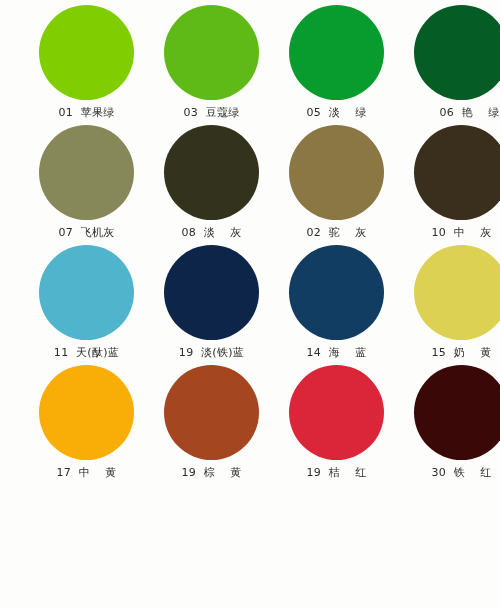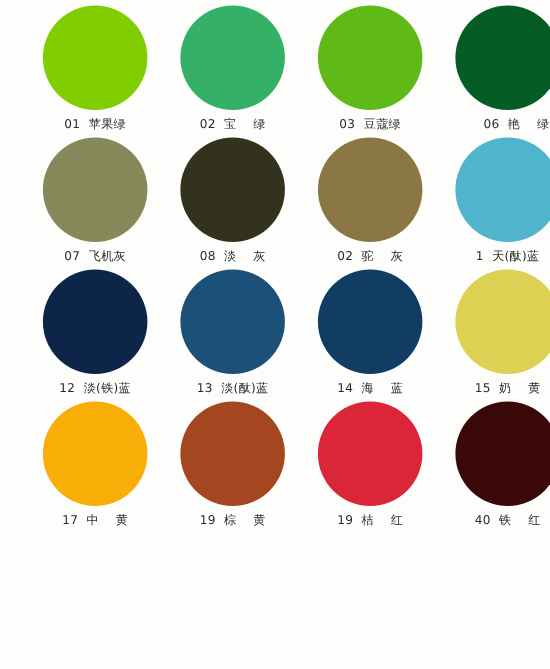--- a/index.html
+++ b/index.html
@@ -50,54 +50,54 @@
 </style>
 </head>
 <body style="background: rgb(253, 253, 251);">
 
 <div id="swatch-grid">
     <div class="swatch-cell">
       <div class="swatch-disc" style="background: rgb(128, 206, 2);"></div>
       <div class="swatch-label" style="color: rgb(43, 43, 43);">01  苹果绿</div>
     </div>
     <div class="swatch-cell">
-      <div class="swatch-disc" style="background: rgb(53, 177, 103);"></div>
-      <div class="swatch-label" style="color: rgb(43, 43, 43);">02  宝    绿</div>
+      <div class="swatch-disc" style="background: rgb(95, 185, 22);"></div>
+      <div class="swatch-label" style="color: rgb(43, 43, 43);">03  豆蔻绿</div>
     </div>
     <div class="swatch-cell">
-      <div class="swatch-disc" style="background: rgb(95, 185, 22);"></div>
-      <div class="swatch-label" style="color: rgb(43, 43, 43);">03  豆蔻绿</div>
+      <div class="swatch-disc" style="background: rgb(8, 155, 46);"></div>
+      <div class="swatch-label" style="color: rgb(43, 43, 43);">05  淡    绿</div>
     </div>
     <div class="swatch-cell">
       <div class="swatch-disc" style="background: rgb(6, 92, 37);"></div>
       <div class="swatch-label" style="color: rgb(43, 43, 43); padding-left: 16px;">06  艳    绿</div>
     </div>
     <div class="swatch-cell">
       <div class="swatch-disc" style="background: rgb(135, 136, 90);"></div>
       <div class="swatch-label" style="color: rgb(43, 43, 43);">07  飞机灰</div>
     </div>
     <div class="swatch-cell">
       <div class="swatch-disc" style="background: rgb(51, 51, 29);"></div>
       <div class="swatch-label" style="color: rgb(43, 43, 43);">08  淡    灰</div>
     </div>
     <div class="swatch-cell">
       <div class="swatch-disc" style="background: rgb(138, 119, 68);"></div>
       <div class="swatch-label" style="color: rgb(43, 43, 43);">02  驼    灰</div>
     </div>
     <div class="swatch-cell">
+      <div class="swatch-disc" style="background: rgb(58, 47, 29);"></div>
+      <div class="swatch-label" style="color: rgb(43, 43, 43);">10  中    灰</div>
+    </div>
+    <div class="swatch-cell">
       <div class="swatch-disc" style="background: rgb(81, 180, 205);"></div>
-      <div class="swatch-label" style="color: rgb(43, 43, 43);">1  天(酞)蓝</div>
+      <div class="swatch-label" style="color: rgb(43, 43, 43);">11  天(酞)蓝</div>
     </div>
     <div class="swatch-cell">
       <div class="swatch-disc" style="background: rgb(12, 37, 72);"></div>
-      <div class="swatch-label" style="color: rgb(43, 43, 43);">12  淡(铁)蓝</div>
-    </div>
-    <div class="swatch-cell">
-      <div class="swatch-disc" style="background: rgb(27, 81, 121);"></div>
-      <div class="swatch-label" style="color: rgb(43, 43, 43);">13  淡(酞)蓝</div>
+      <div class="swatch-label" style="color: rgb(43, 43, 43);">19  淡(铁)蓝</div>
     </div>
     <div class="swatch-cell">
       <div class="swatch-disc" style="background: rgb(17, 61, 98);"></div>
       <div class="swatch-label" style="color: rgb(43, 43, 43);">14  海    蓝</div>
     </div>
     <div class="swatch-cell">
       <div class="swatch-disc" style="background: rgb(220, 209, 83);"></div>
       <div class="swatch-label" style="color: rgb(43, 43, 43);">15  奶    黄</div>
     </div>
     <div class="swatch-cell">
@@ -107,15 +107,15 @@
     <div class="swatch-cell">
       <div class="swatch-disc" style="background: rgb(164, 70, 32);"></div>
       <div class="swatch-label" style="color: rgb(43, 43, 43);">19  棕    黄</div>
     </div>
     <div class="swatch-cell">
       <div class="swatch-disc" style="background: rgb(219, 37, 57);"></div>
       <div class="swatch-label" style="color: rgb(43, 43, 43);">19  桔    红</div>
     </div>
     <div class="swatch-cell">
       <div class="swatch-disc" style="background: rgb(59, 8, 8);"></div>
-      <div class="swatch-label" style="color: rgb(43, 43, 43);">40  铁    红</div>
+      <div class="swatch-label" style="color: rgb(43, 43, 43);">30  铁    红</div>
     </div>
   </div>
 
 </body></html>

